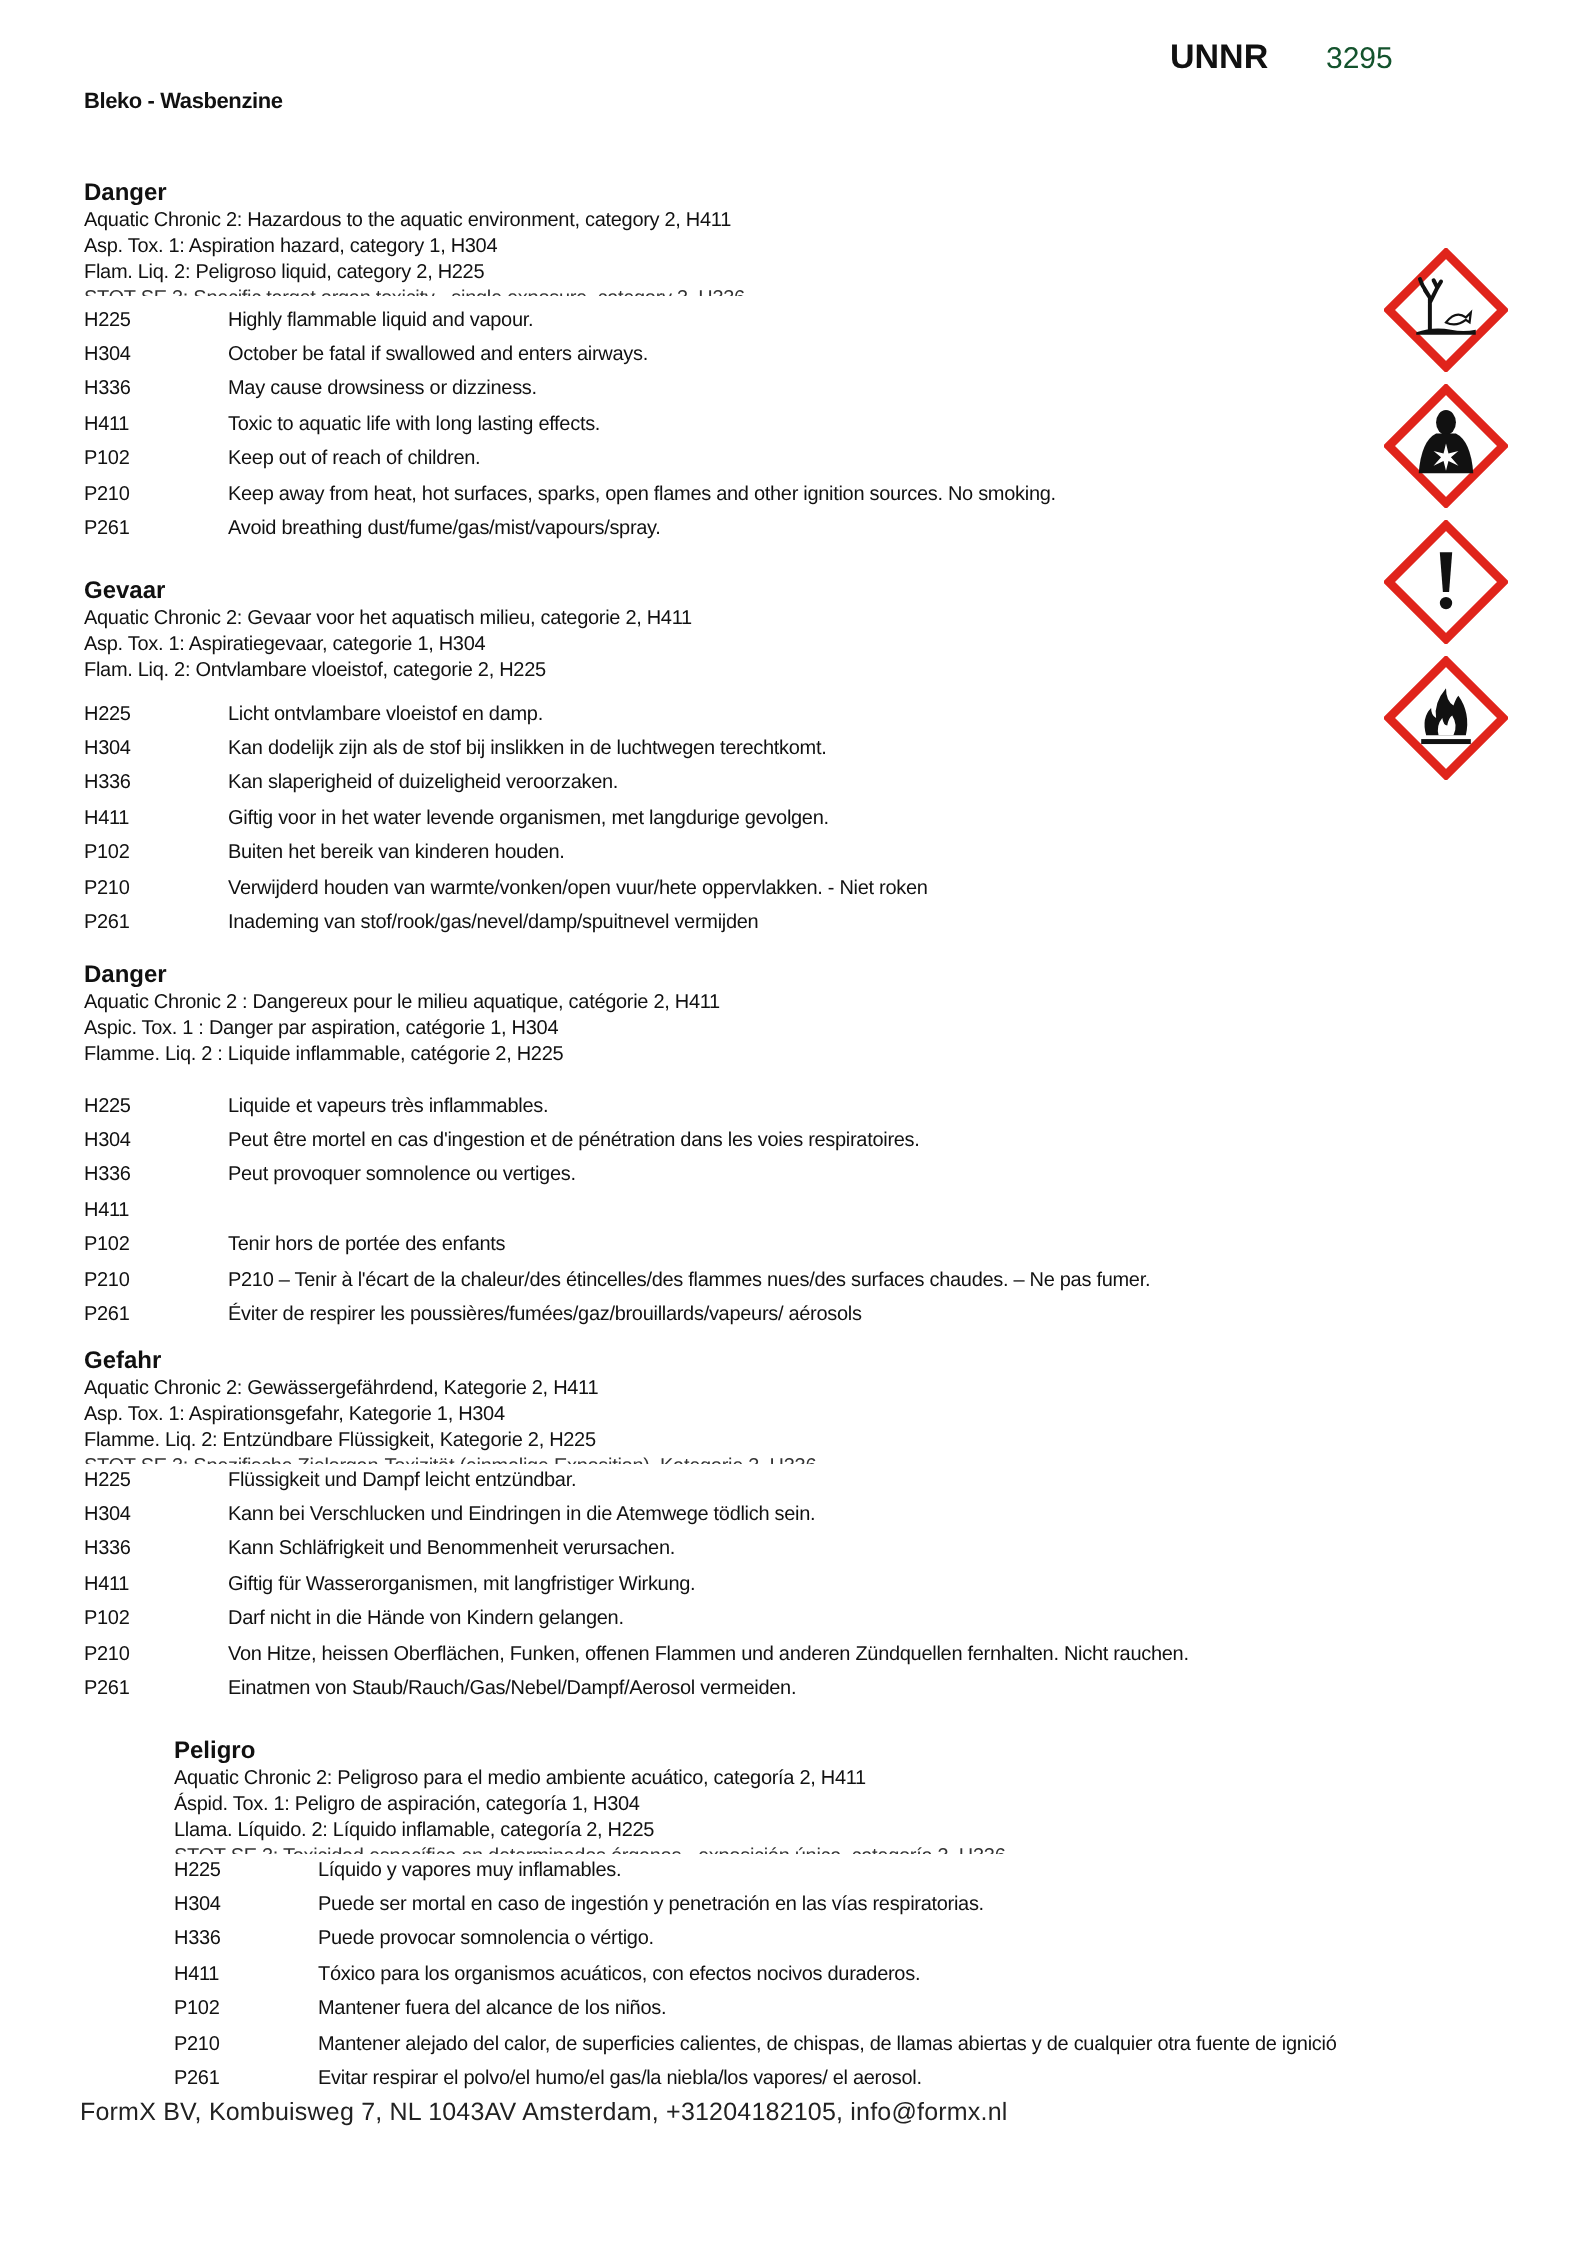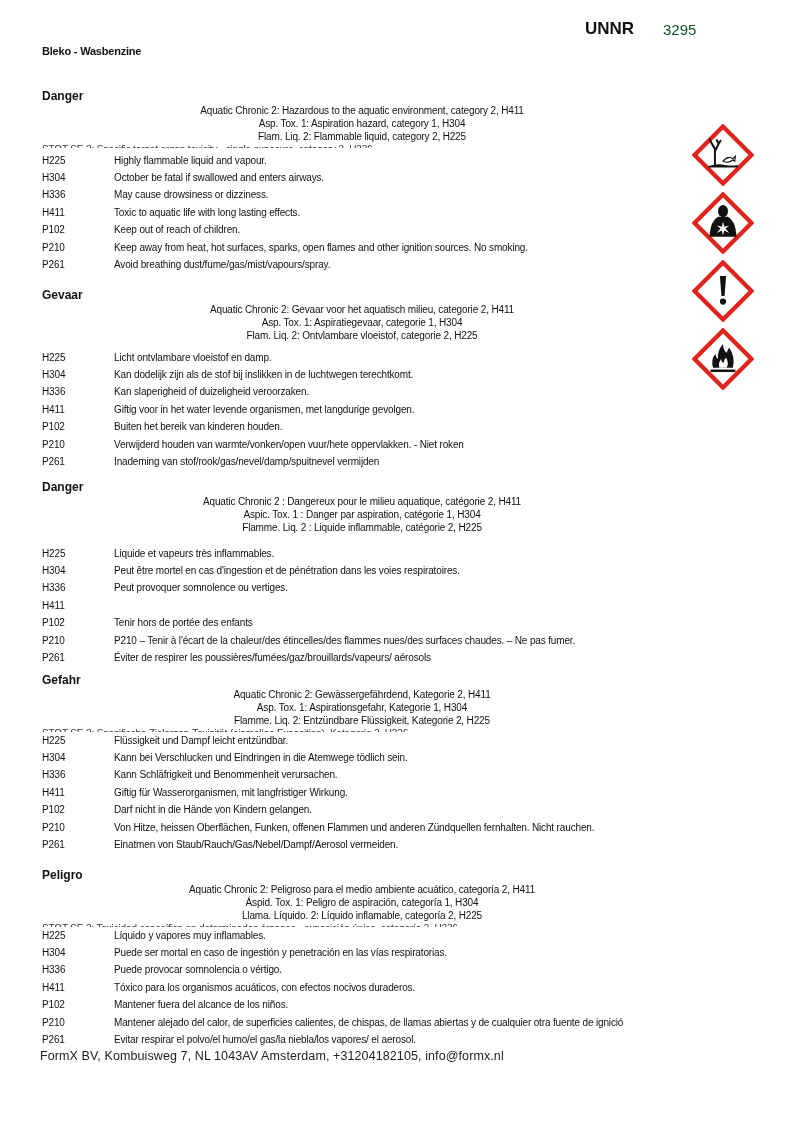--- a/index.html
+++ b/index.html
@@ -6,21 +6,21 @@
   html, body { width: 794px; height: 1123px; background: #ffffff; overflow: hidden; }
   body { position: relative; font-family: "Liberation Sans", sans-serif; color: #111; }
 
   .product-title { position: absolute; left: 42px; top: 25px; font-size: 11px; font-weight: bold; letter-spacing: -0.2px; margin-top: 20px; }
   .unnr-label { position: absolute; left: 585px; top: 19px; font-size: 17px; font-weight: bold; }
   .unnr-value { position: absolute; left: 663px; top: 21px; font-size: 15px; color: #14532d; }
 
   .section { position: absolute; left: 42px; width: 640px; }
   .sec-heading { font-size: 12px; font-weight: bold; height: 15px; line-height: 15px; }
   .classification { font-size: 10px; line-height: 13.2px; color: #111; letter-spacing: -0.15px; }
-  .cls-line { white-space: nowrap; height: 13.2px; text-align: center; }
+  .cls-line { white-space: nowrap; height: 13.2px; }
   .cls-clipped { height: 4px; overflow: hidden; white-space: nowrap; font-size: 10px; line-height: 13.2px; color: #333; position: relative; }
   .cls-clipped span { position: relative; top: -1px; }
 
   .statements { margin-top: 6px; }
   .stmt { display: flex; font-size: 10px; height: 17.4px; line-height: 17.4px; white-space: nowrap; letter-spacing: -0.15px; }
   .stmt-code { width: 72px; flex: none; }
   .stmt-text { flex: none; }
 
   .pictograms { position: absolute; left: 692px; top: 124px; width: 64px; }
   .picto { width: 62px; height: 62px; margin-bottom: 6px; display: block; }
@@ -65,21 +65,21 @@
     <path d="M44 64 Q42 56 47 50 Q48 56 51 56 Q52 50 55 48 Q60 56 56 64 Z" fill="#fff"></path>
     <rect x="30" y="67" width="40" height="4" fill="#111"></rect>
   </svg>
 </div>
 
 <div class="section" style="top:89px;">
   <div class="sec-heading">Danger</div>
   <div class="classification">
     <div class="cls-line">Aquatic Chronic 2: Hazardous to the aquatic environment, category 2, H411</div>
     <div class="cls-line">Asp. Tox. 1: Aspiration hazard, category 1, H304</div>
-    <div class="cls-line">Flam. Liq. 2: Flammable liquid, category 2, H225</div>
+    <div class="cls-line">Flam. Liq. 2: Peligroso liquid, category 2, H225</div>
     <div class="cls-clipped"><span>STOT SE 3: Specific target organ toxicity - single exposure, category 3, H336</span></div>
   </div>
   <div class="statements" style="margin-top:4px;">
     <div class="stmt">
         <span class="stmt-code">H225</span>
         <span class="stmt-text">Highly flammable liquid and vapour.</span>
       </div>
     <div class="stmt">
         <span class="stmt-code">H304</span>
         <span class="stmt-text">October be fatal if swallowed and enters airways.</span>
@@ -217,21 +217,21 @@
         <span class="stmt-code">P210</span>
         <span class="stmt-text">Von Hitze, heissen Oberflächen, Funken, offenen Flammen und anderen Zündquellen fernhalten. Nicht rauchen.</span>
       </div>
     <div class="stmt">
         <span class="stmt-code">P261</span>
         <span class="stmt-text">Einatmen von Staub/Rauch/Gas/Nebel/Dampf/Aerosol vermeiden.</span>
       </div>
   </div>
 </div>
 
-<div class="section" style="top:868px;">
+<div class="section" style="top:868px;margin-left:45px;">
   <div class="sec-heading">Peligro</div>
   <div class="classification">
     <div class="cls-line">Aquatic Chronic 2: Peligroso para el medio ambiente acuático, categoría 2, H411</div>
     <div class="cls-line">Áspid. Tox. 1: Peligro de aspiración, categoría 1, H304</div>
     <div class="cls-line">Llama. Líquido. 2: Líquido inflamable, categoría 2, H225</div>
     <div class="cls-clipped"><span>STOT SE 3: Toxicidad específica en determinados órganos - exposición única, categoría 3, H336</span></div>
   </div>
   <div class="statements" style="margin-top:0px;">
     <div class="stmt">
         <span class="stmt-code">H225</span>

